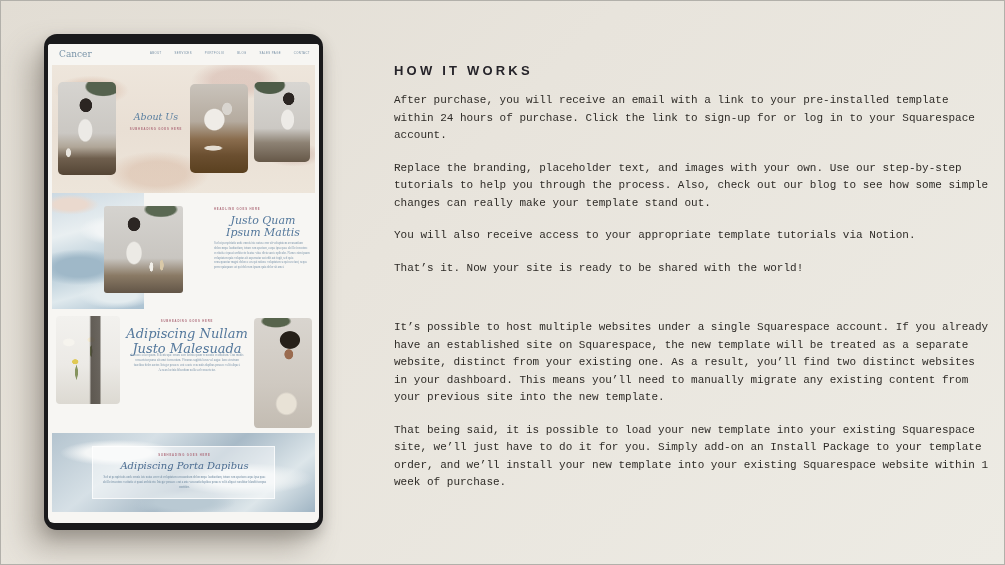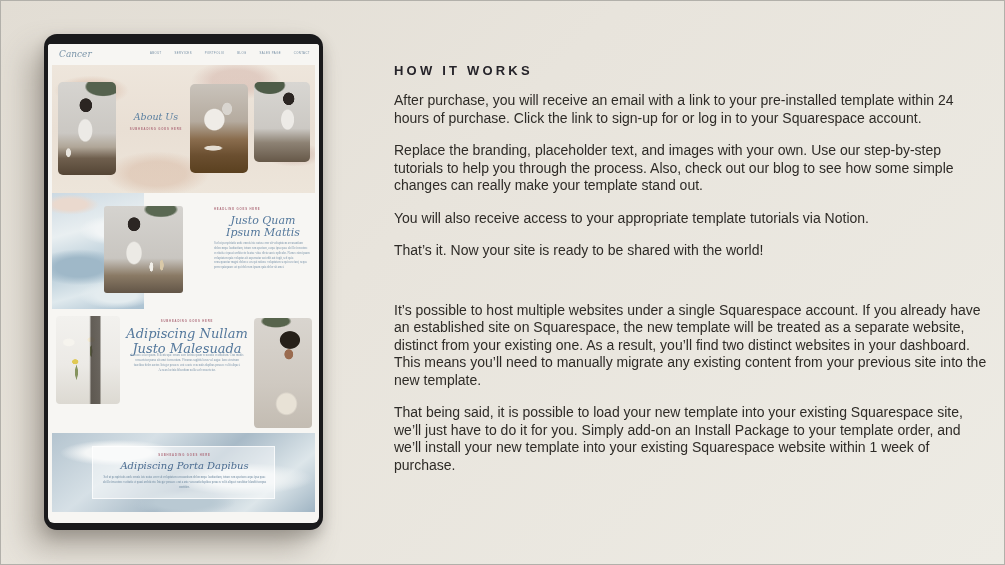--- a/index.html
+++ b/index.html
@@ -25,21 +25,21 @@
   
   .mtbox { position:absolute; overflow:visible; }
   .mt { width:200%; transform:scale(.5); transform-origin:0 0; font-size:6px; line-height:1.6; }
   .mt-c { text-align:center; }
   .eyebrow-txt { font-family:"Liberation Sans",sans-serif; font-weight:700; font-size:5.5px; letter-spacing:1.7px; color:#ad6b79; text-transform:uppercase; }
   .body-txt { font-family:"Liberation Serif",serif; color:#7d96ab; }
   .script { font-family:"DejaVu Serif",serif; font-style:italic; color:#5c80a1;text-align:center; }
 
   
   .site-header { position:absolute; left:0; top:0; width:271px; height:21px; background:#f7f6f3; }
-  .logo { position:absolute; left:11px; top:5px; font-family:"DejaVu Serif",serif; font-style:italic; font-size:9px; color:#7b95a9; }
+  .logo { position:absolute; left:11px; top:5px; font-family:"DejaVu Serif",serif; font-size:9px; color:#7b95a9; }
   .nav-box { position:absolute; right:9px; top:7px; width:160px; height:8px; }
   .nav-row { display:flex; justify-content:space-between; width:200%; transform:scale(.5); transform-origin:0 0; }
   .nav-item { font-size:5.5px; letter-spacing:.9px; color:#6e89a0; text-transform:uppercase; white-space:nowrap; }
 
   
   .hero { position:absolute; left:4px; top:21px; width:263px; height:128px; overflow:hidden;
     background:
       radial-gradient(ellipse 50px 20px at 15% 20%, rgba(196,140,110,.28) 0 40%, transparent 75%),
       radial-gradient(ellipse 60px 26px at 70% 12%, rgba(186,130,120,.25) 0 40%, transparent 75%),
       radial-gradient(ellipse 70px 30px at 40% 85%, rgba(200,150,120,.28) 0 40%, transparent 75%),
@@ -118,21 +118,21 @@
     background:rgba(255,255,255,.48); border:1px solid rgba(255,255,255,.75);
   }
 
   
   .content { position:absolute; left:393px; top:62px; width:596px; color:#2e2b27; }
   .section-title {
     font-family:"Liberation Sans",sans-serif; font-weight:700; font-size:13px;
     letter-spacing:3.2px; color:#26242a; margin:0 0 14px;
   }
   .content p {
-    font-family:Liberation Sans, sans-serif; font-size:14px; line-height:17.5px;
+    font-family:Liberation Mono, monospace; font-size:11px; line-height:17.5px;
     margin:12px 0 15px; color:#2e2b27;
   }
   .install-block { margin-top:42px; }
 </style>
 </head>
 <body>
 
 <div class="canvas">
 
   <div class="device">

